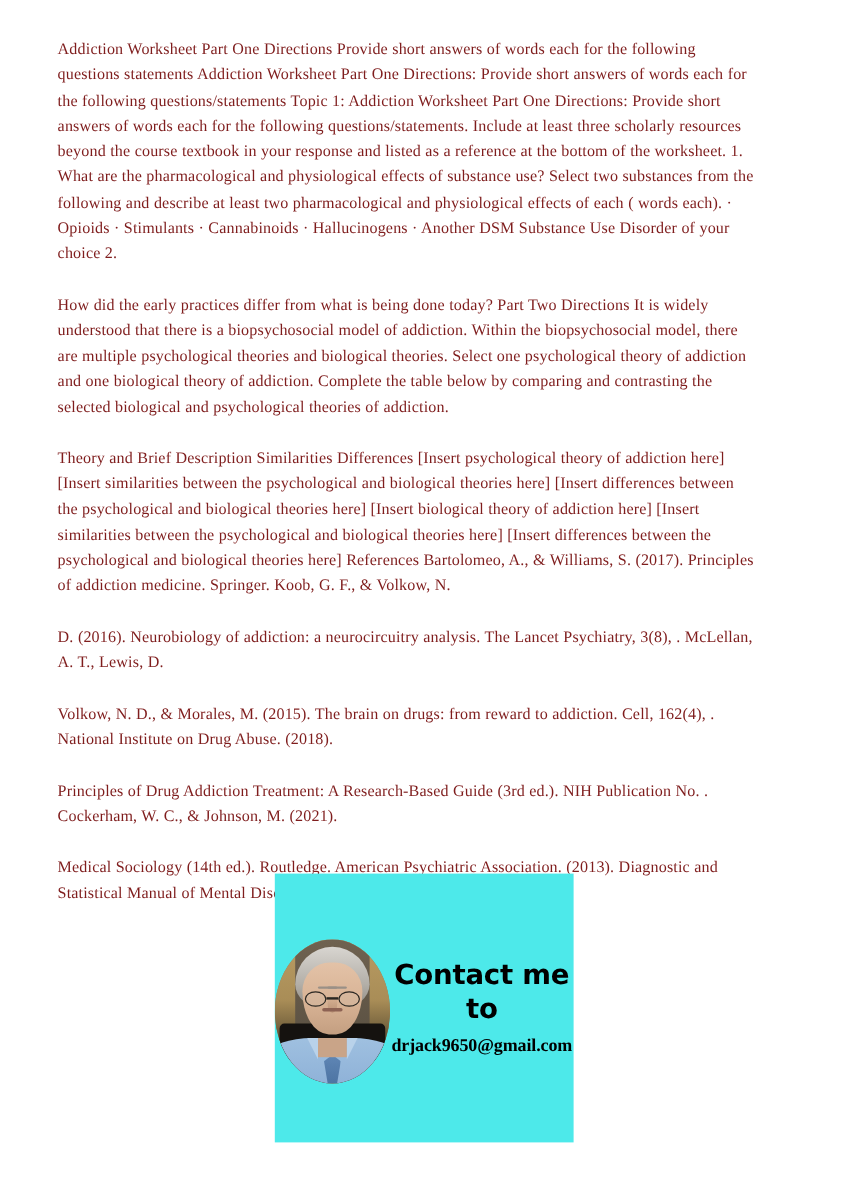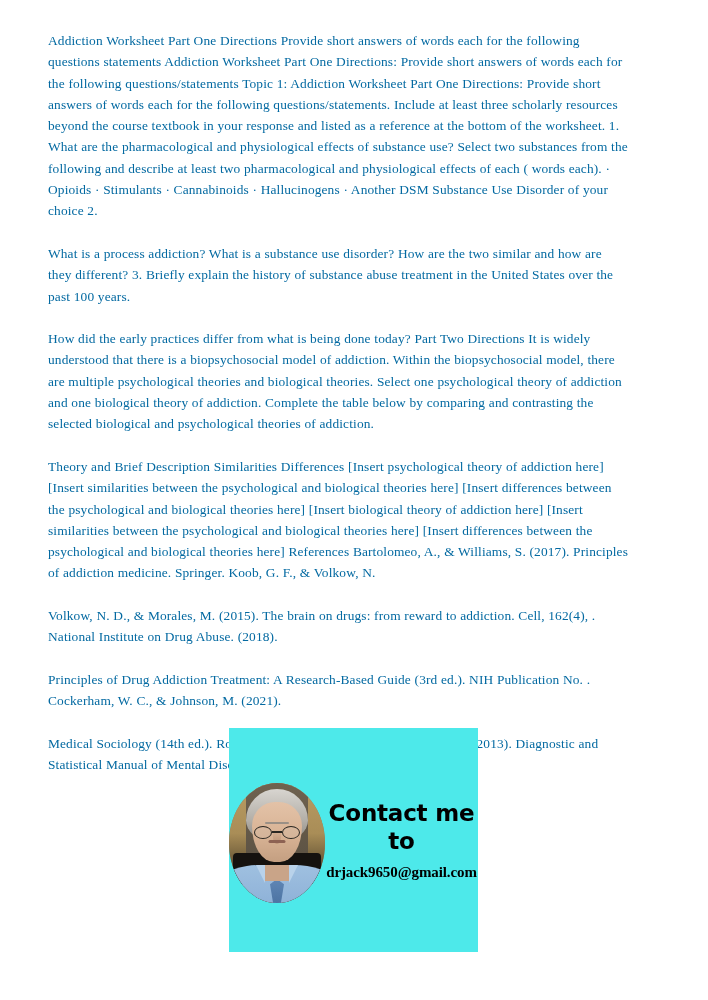--- a/index.html
+++ b/index.html
@@ -24,21 +24,21 @@
     position: absolute;
     left: 48px;
     top: 30px;
     width: 580px;
   }
   .para {
     font-size: 13.4px;
     line-height: 21.3px;
     text-align: left;
     margin: 0 0 21.3px 0;
-    color: #0369a1;
+    color: #7f1d1d;
     letter-spacing: 0.01em;
     word-spacing: 0.01em;
   }
   .para:last-child { margin-bottom: 0; }
 
   
   .contact-overlay {
     position: absolute;
     left: 229px;
     top: 728px;
@@ -185,23 +185,23 @@
     letter-spacing: -0.1px;
   }
 </style>
 </head>
 <body>
 
 <div class="page">
 
   <div class="doc-body">
     <p class="para">Addiction Worksheet Part One Directions Provide short answers of words each for the following questions statements Addiction Worksheet Part One Directions: Provide short answers of words each for the following questions/statements Topic 1: Addiction Worksheet Part One Directions: Provide short answers of words each for the following questions/statements. Include at least three scholarly resources beyond the course textbook in your response and listed as a reference at the bottom of the worksheet. 1. What are the pharmacological and physiological effects of substance use? Select two substances from the following and describe at least two pharmacological and physiological effects of each ( words each). · Opioids · Stimulants · Cannabinoids · Hallucinogens · Another DSM Substance Use Disorder of your choice 2.</p>
-    <p class="para">What is a process addiction? What is a substance use disorder? How are the two similar and how are they different? 3. Briefly explain the history of substance abuse treatment in the United States over the past 100 years.</p>
     <p class="para">How did the early practices differ from what is being done today? Part Two Directions It is widely understood that there is a biopsychosocial model of addiction. Within the biopsychosocial model, there are multiple psychological theories and biological theories. Select one psychological theory of addiction and one biological theory of addiction. Complete the table below by comparing and contrasting the selected biological and psychological theories of addiction.</p>
     <p class="para">Theory and Brief Description Similarities Differences [Insert psychological theory of addiction here] [Insert similarities between the psychological and biological theories here] [Insert differences between the psychological and biological theories here] [Insert biological theory of addiction here] [Insert similarities between the psychological and biological theories here] [Insert differences between the psychological and biological theories here] References Bartolomeo, A., &amp; Williams, S. (2017). Principles of addiction medicine. Springer. Koob, G. F., &amp; Volkow, N.</p>
+    <p class="para">D. (2016). Neurobiology of addiction: a neurocircuitry analysis. The Lancet Psychiatry, 3(8), . McLellan, A. T., Lewis, D.</p>
     <p class="para">Volkow, N. D., &amp; Morales, M. (2015). The brain on drugs: from reward to addiction. Cell, 162(4), . National Institute on Drug Abuse. (2018).</p>
     <p class="para">Principles of Drug Addiction Treatment: A Research-Based Guide (3rd ed.). NIH Publication No. . Cockerham, W. C., &amp; Johnson, M. (2021).</p>
     <p class="para">Medical Sociology (14th ed.). Routledge. American Psychiatric Association. (2013). Diagnostic and Statistical Manual of Mental Disorders (5th ed.).</p>
   </div>
 
   <div class="contact-overlay">
 
     <div class="portrait">
       <div class="ph-bg-wall"></div>
       <div class="ph-bg-panel"></div>

